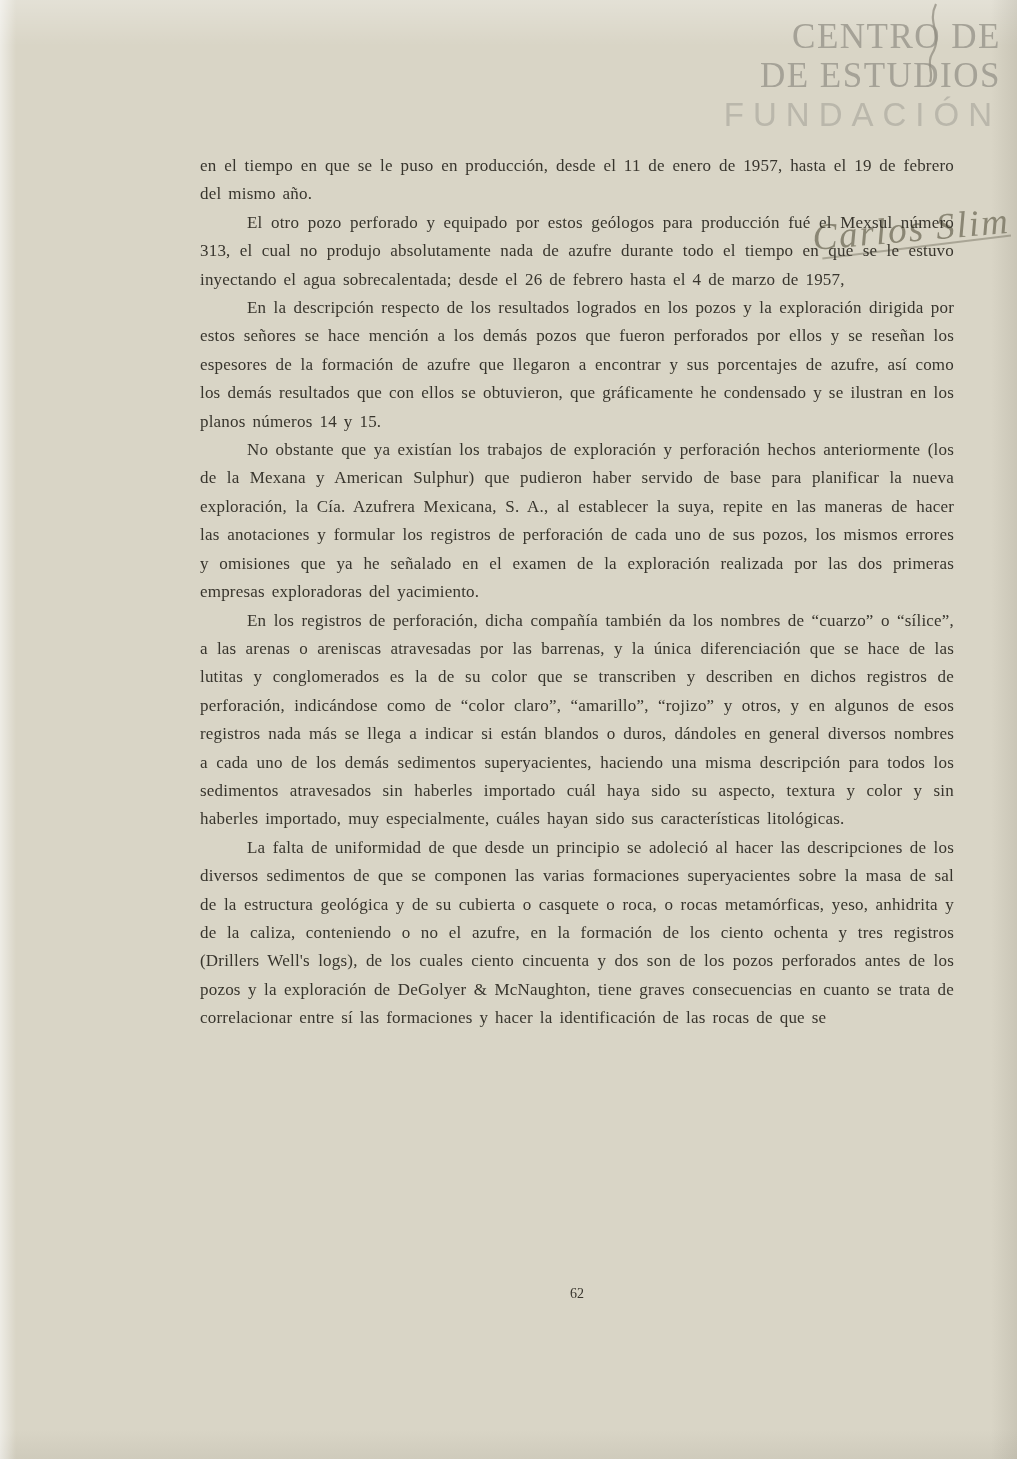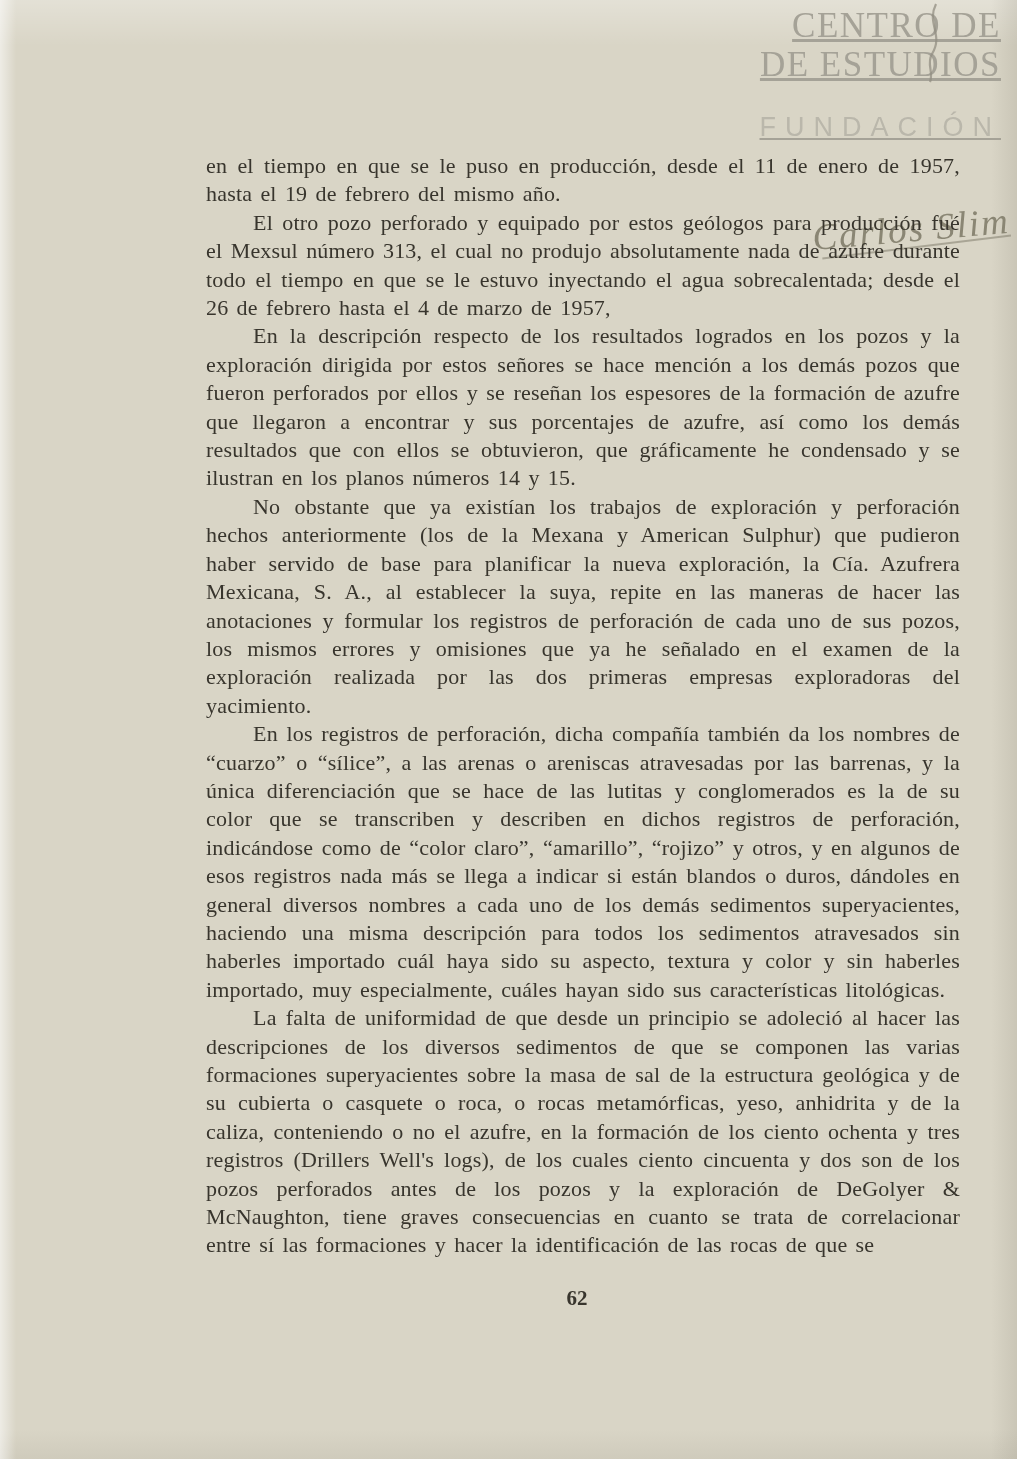--- a/index.html
+++ b/index.html
@@ -14,35 +14,34 @@
       linear-gradient(270deg, rgba(110,105,90,0.14) 0px, rgba(0,0,0,0) 26px),
       linear-gradient(180deg, rgba(255,255,255,0.28) 0px, rgba(0,0,0,0) 46px),
       linear-gradient(0deg, rgba(120,115,100,0.10) 0px, rgba(0,0,0,0) 30px);
     overflow: hidden;
     font-family: "Liberation Serif", "DejaVu Serif", serif;
   }
 
   
   .watermark {
     position: absolute;
-    top: 6px;
+    top: 17px;
     right: 16px;
     text-align: right;
     color: #a5a297;
     font-size: 35px;
     line-height: 39px;
     letter-spacing: 1.5px;
     font-weight: 400;
     user-select: none;
-    text-decoration: underline;
   }
   .watermark .foundation {
-    margin-top: 24px;
+    margin-top: 0;
     font-family: "Liberation Sans", "DejaVu Sans", sans-serif;
-    font-size: 27px;
+    font-size: 33px;
     letter-spacing: 9px;
     color: #bab7ab;
     font-weight: 400;
   }
 
   
   .signature {
     position: absolute;
     top: 206px;
     left: 812px;
@@ -69,40 +68,40 @@
   .pencil-mark {
     position: absolute;
     top: 0px;
     left: 912px;
   }
 
   
   .textblock {
     position: absolute;
     top: 152px;
-    left: 206px;
+    left: 200px;
     width: 754px;
     color: #38352d;
-    font-size: 22px;
+    font-size: 17px;
     line-height: 28.4px;
     text-align: justify;
     word-spacing: 2.5px;
     letter-spacing: 0.2px;
   }
   .textblock p { margin: 0; text-indent: 47px; }
   .textblock p.first { text-indent: 0; }
 
   .pagenum {
     position: absolute;
     top: 1286px;
     left: 200px;
     width: 754px;
     text-align: center;
-    font-size: 21px;
-    font-weight: bold;
+    font-size: 14px;
+    font-weight: normal;
     color: #38352d;
   }
 </style>
 </head>
 <body>
 
 <div class="page">
 
   <div class="watermark">
     <div>CENTRO DE</div>

